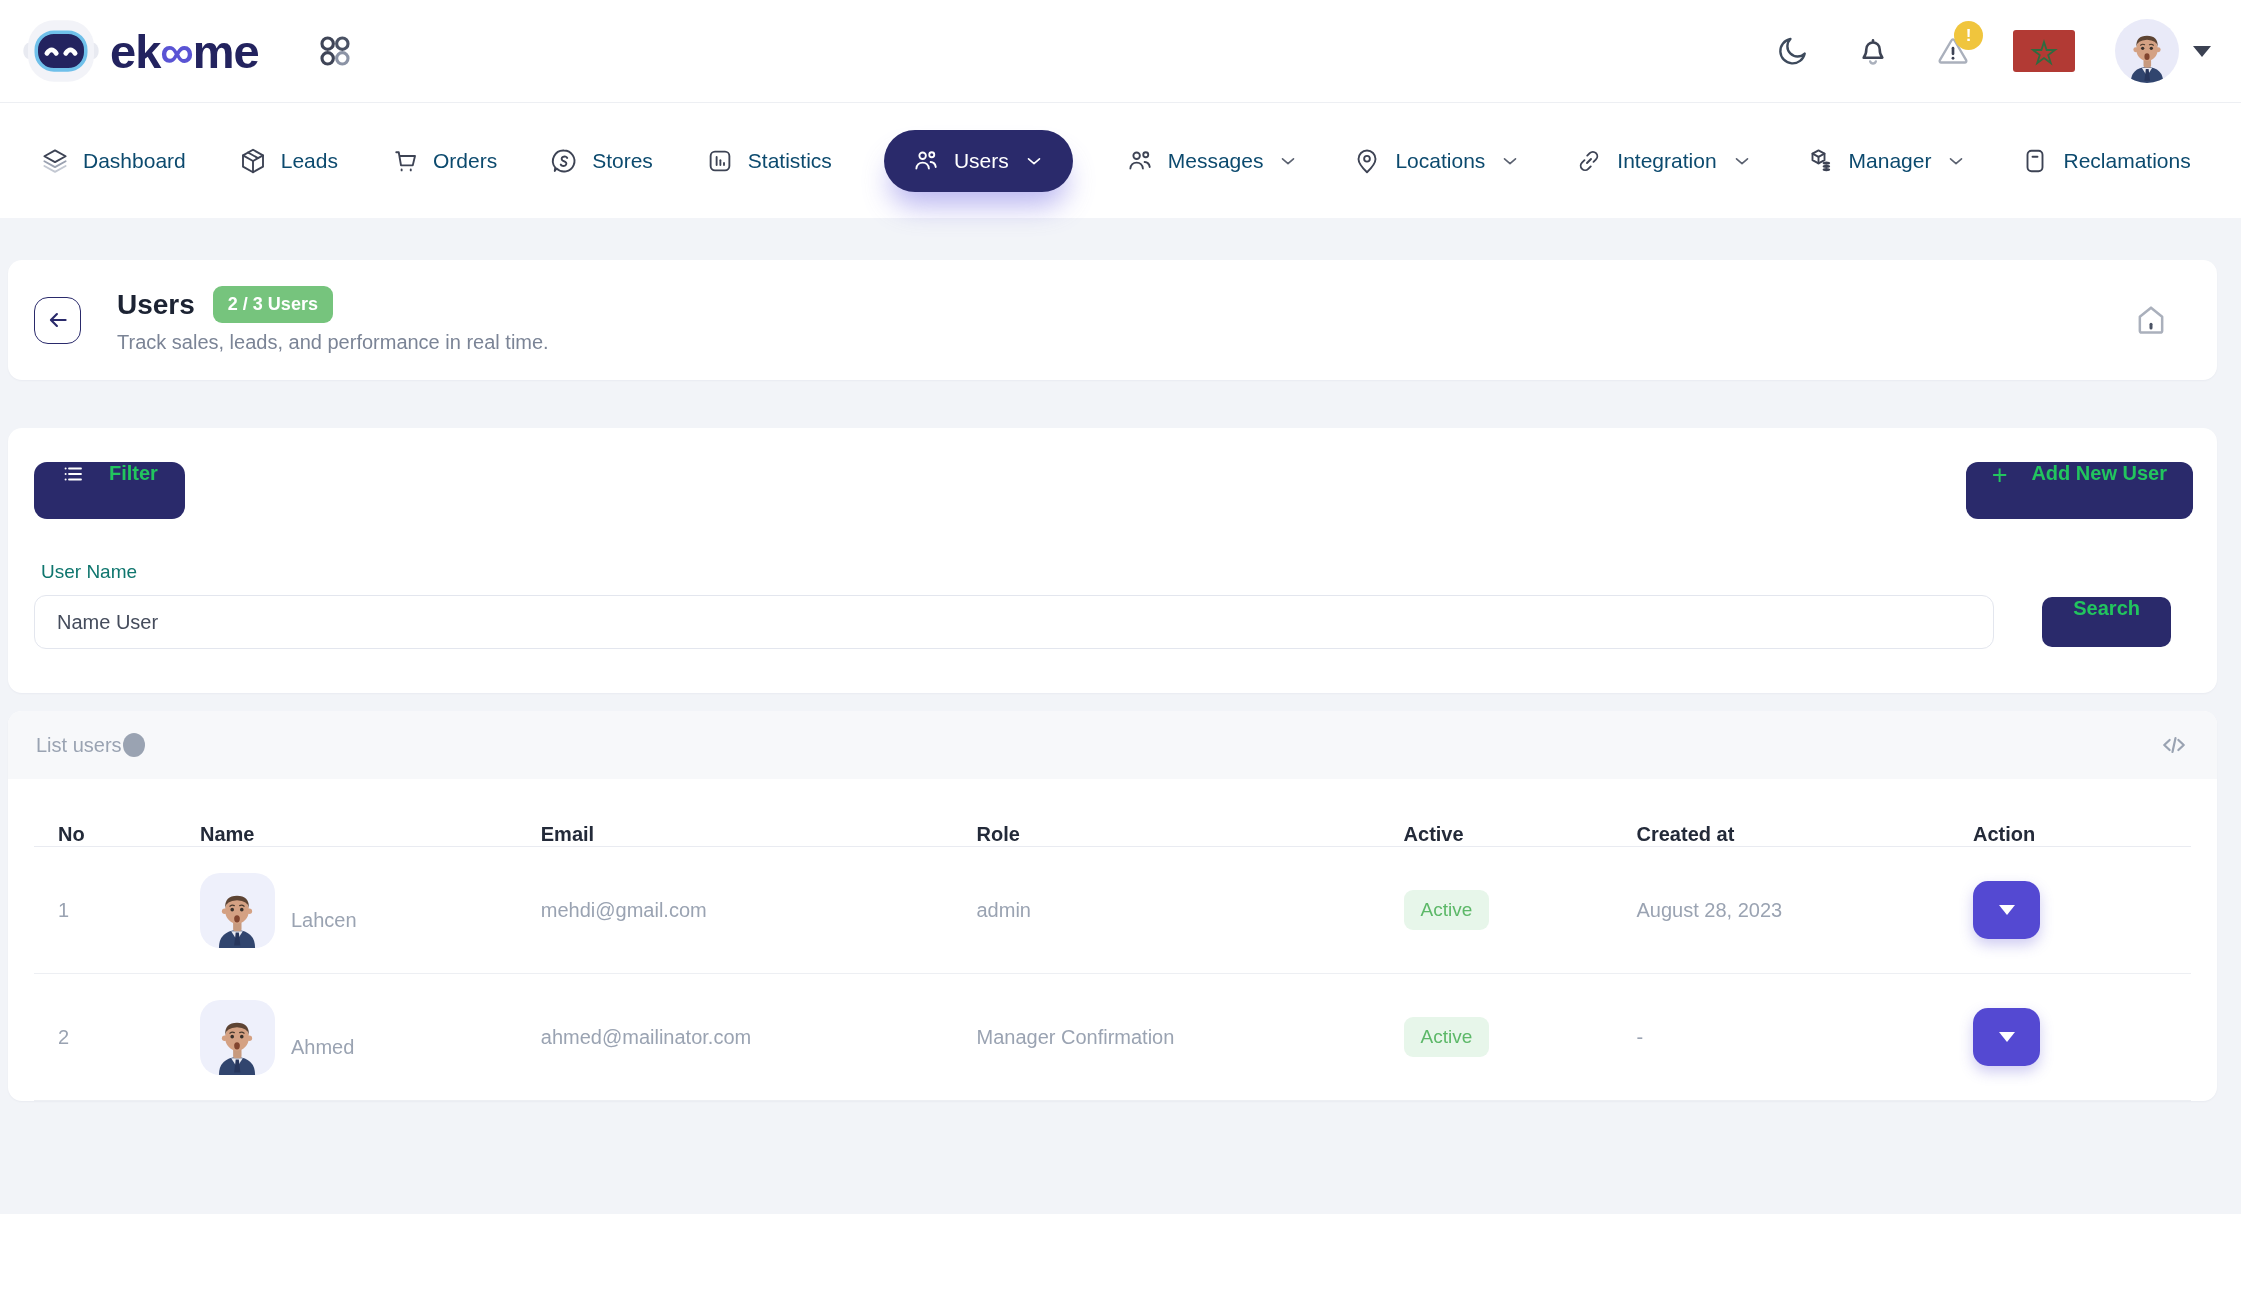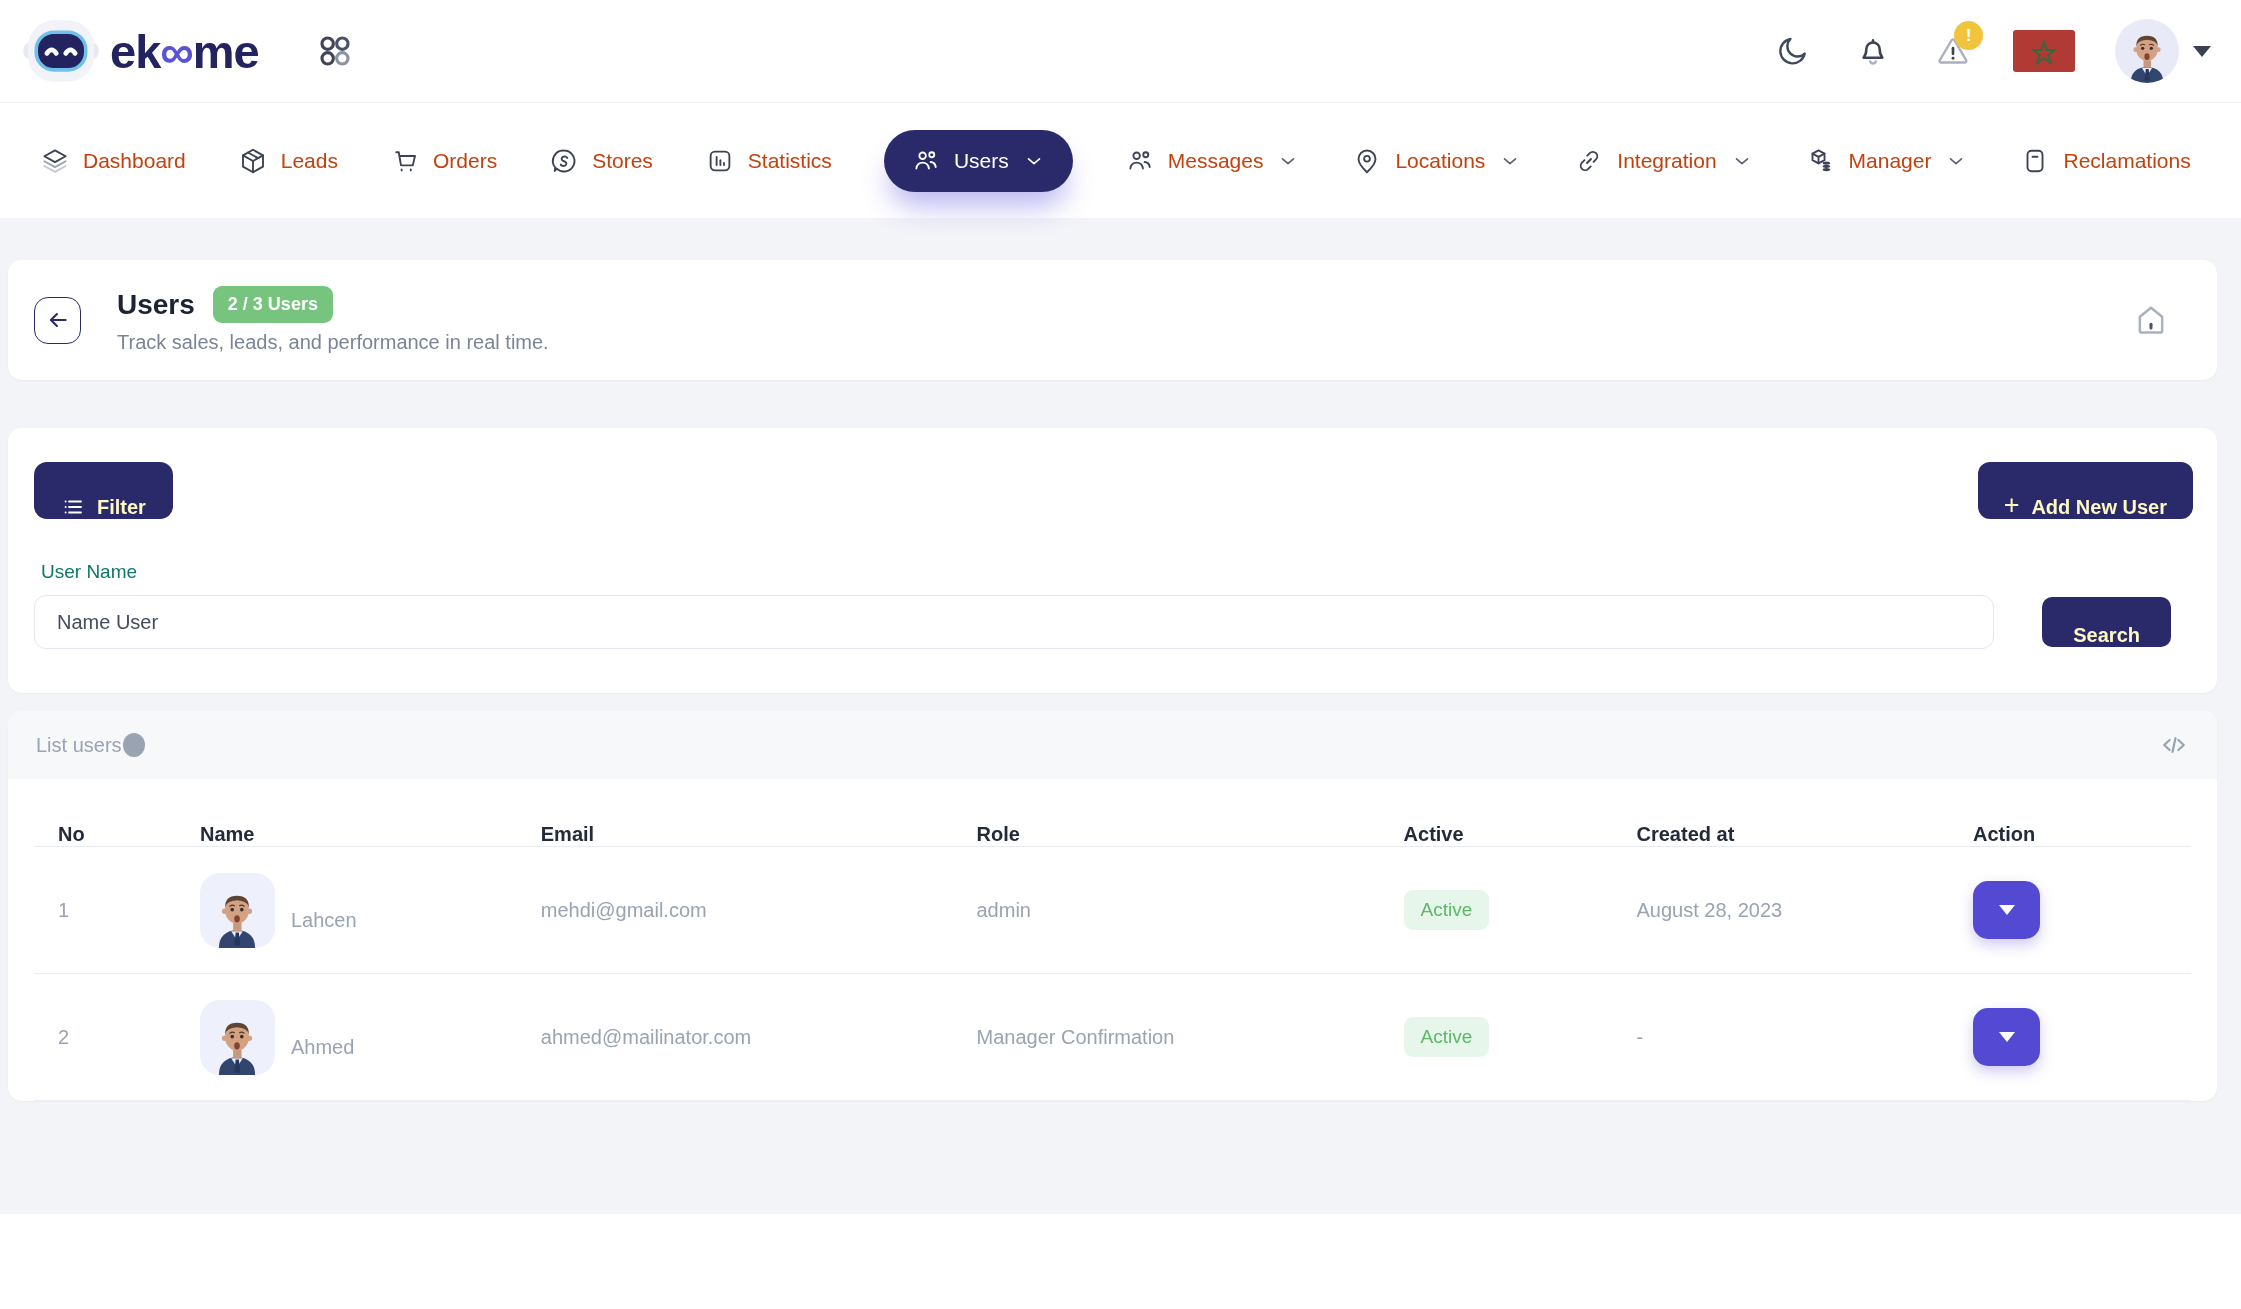--- a/index.html
+++ b/index.html
@@ -14,39 +14,39 @@
   .top-right { margin-left:auto; display:flex; align-items:center; gap:40px; }
   .tb-icon { position:relative; display:flex; align-items:center; justify-content:center; width:40px; height:40px; cursor:pointer; }
   .alert-badge { position:absolute; top:-10px; right:-10px; width:29px; height:29px; border-radius:50%; background:#f0c53d; color:#fff; font-size:17px; font-weight:700; display:flex; align-items:center; justify-content:center; }
   .flag { width:62px; height:42px; border-radius:3px; overflow:hidden; display:flex; }
   .avatar-wrap { display:flex; align-items:center; gap:14px; }
   .avatar-circle { width:64px; height:64px; border-radius:50%; background:#e9eaf8; display:flex; align-items:flex-end; justify-content:center; overflow:hidden; }
   .caret-down-dark { width:0; height:0; border-left:9px solid transparent; border-right:9px solid transparent; border-top:11px solid #3b4152; }
 
   
   .navbar { height:115px; background:#fff; display:flex; align-items:center; padding:0 40px; gap:52px; }
-  .nav-item { display:flex; align-items:center; gap:13px; font-size:21px; font-weight:500; color:#c2410c; white-space:nowrap; cursor:pointer; }
+  .nav-item { display:flex; align-items:center; gap:13px; font-size:21px; font-weight:500; color:#0c4a6e; white-space:nowrap; cursor:pointer; }
   .nav-item.active { background:#2a2a6b; color:#fff; height:62px; padding:0 27px; border-radius:32px; box-shadow:0 20px 28px -6px rgba(104,96,225,.45); }
 
   
   .page { background:#f2f4f8; height:996px; padding:42px 24px 0 8px; }
   .card { background:#fff; border-radius:14px; box-shadow:0 1px 2px rgba(25,35,65,.04); }
 
   .page-head { height:120px; display:flex; align-items:center; padding:0 46px 0 26px; margin-bottom:48px; }
   .back-btn { width:47px; height:47px; border:1.7px solid #2a2a6b; border-radius:14px; background:#fff; display:flex; align-items:center; justify-content:center; cursor:pointer; }
   .ph-text { margin-left:36px; }
   .ph-title-row { display:flex; align-items:center; gap:18px; }
   .ph-title { font-size:28px; font-weight:700; color:#1c2333; }
   .ph-badge { background:#76c47d; color:#fff; font-size:18px; font-weight:700; padding:8px 15px; border-radius:9px; }
   .ph-sub { margin-top:8px; font-size:20px; color:#7b8496; }
   .home-icon { margin-left:auto; display:flex; }
 
   .filter-card { padding:34px 24px 44px 26px; margin-bottom:18px; }
   .fc-row1 { display:flex; align-items:flex-start; }
-  .btn-navy { background:#2a2a6b; color:#fef9c3; border:none; border-radius:13px; font-size:20px; font-weight:600; font-family:"Liberation Sans",sans-serif; display:flex; align-items:flex-end; gap:12px; cursor:pointer; }
+  .btn-navy { background:#2a2a6b; color:#22c55e; border:none; border-radius:13px; font-size:20px; font-weight:600; font-family:"Liberation Sans",sans-serif; display:flex; align-items:flex-start; gap:24px; cursor:pointer; }
   .filter-btn { height:57px; padding:0 27px; }
   .add-btn { margin-left:auto; height:57px; padding:0 26px; border-radius:12px; }
   .add-plus { font-size:27px; font-weight:400; line-height:1; }
   .fc-label { margin-top:42px; font-size:19px; color:#0f766e; padding-left:7px; }
   .fc-input-row { margin-top:12px; display:flex; align-items:center; }
   .name-input { flex:1; height:54px; border:1.6px solid #e3e6ee; border-radius:12px; padding:0 22px; font-size:20px; color:#454c5c; font-family:"Liberation Sans",sans-serif; outline:none; background:#fff; }
   .name-input::placeholder { color:#454c5c; opacity:1; }
   .search-btn { margin-left:48px; margin-right:22px; height:50px; padding:0 31px; border-radius:10px; justify-content:center; }
 
   .list-card { overflow:hidden; }

